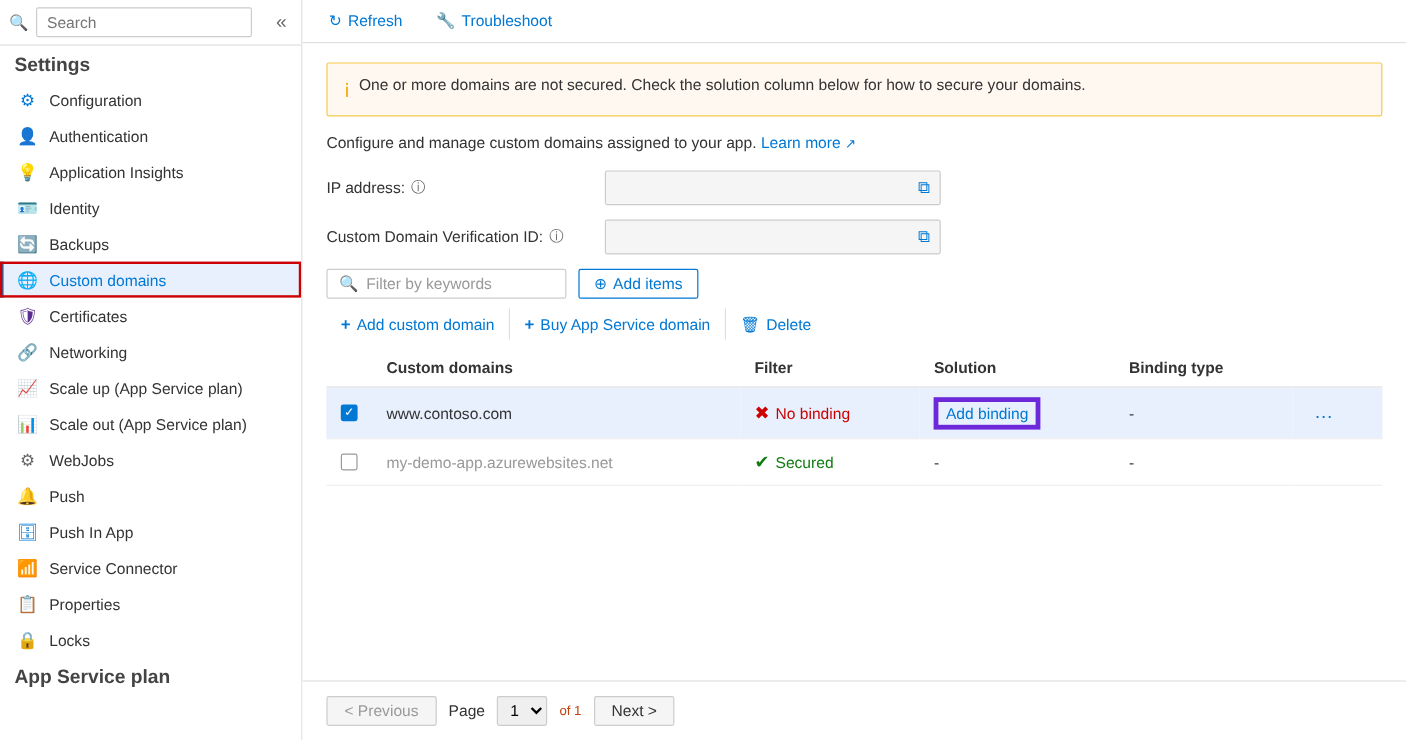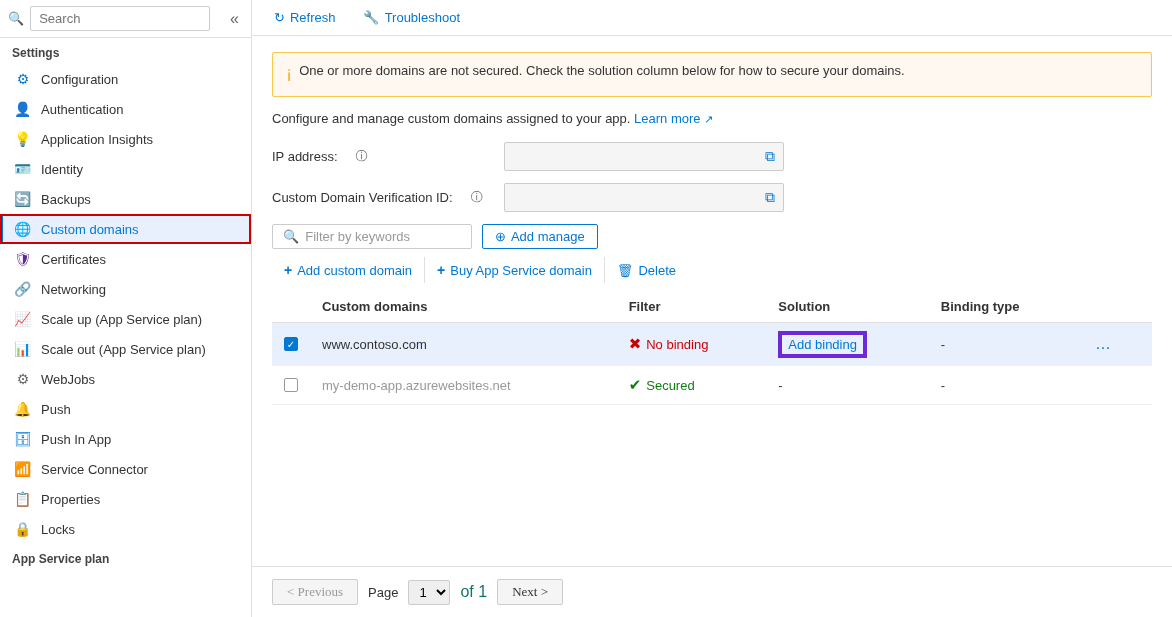--- a/index.html
+++ b/index.html
@@ -34,21 +34,21 @@
     .sidebar-collapse-btn {
       margin-left: auto;
       background: none;
       border: none;
       cursor: pointer;
       font-size: 16px;
       color: #666;
       padding: 2px 4px;
     }
     .sidebar-section-label {
-      font-size: 12px;
+      font-size: 16px;
       font-weight: 600;
       color: #444;
       padding: 8px 12px 4px 12px;
       text-transform: none;
     }
     .sidebar-item {
       display: flex;
       align-items: center;
       padding: 7px 12px;
       cursor: pointer;
@@ -134,21 +134,21 @@
       align-items: center;
       margin-bottom: 12px;
       gap: 12px;
     }
     .form-label {
       font-size: 13px;
       color: #333;
       min-width: 220px;
       display: flex;
       align-items: center;
-      gap: 18px;
+      gap: 5px;
       text-align: right;
     }
     .form-input-group {
       display: flex;
       align-items: center;
       border: 1px solid #ccc;
       border-radius: 2px;
       background: #f5f5f5;
       width: 280px;
     }
@@ -312,31 +312,30 @@
       background: #fff;
     }
     .page-btn {
       border: 1px solid #ccc;
       background: #f5f5f5;
       cursor: pointer;
       padding: 4px 14px;
       font-size: 13px;
       border-radius: 2px;
       color: #333;
-      font-family: Liberation Serif, serif;
     }
     .page-btn.disabled { color: #999; cursor: default; background: #f5f5f5; }
     .page-label { font-size: 13px; color: #333; }
     .page-select {
       border: 1px solid #ccc;
       padding: 3px 6px;
       font-size: 13px;
       border-radius: 2px;
     }
-    .page-of { font-size: 16px; color: #0f766e; }
+    .page-of { font-size: 11px; color: #c2410c; }
   </style>
 </head>
 <body>
 
 <div class="sidebar">
   <div class="sidebar-search">
     <span style="color:#666;font-size:13px;">🔍</span>
     <input type="text" placeholder="Search" style="">
     <button class="sidebar-collapse-btn">«</button>
   </div>
@@ -476,21 +475,21 @@
       </div>
     </div>
 
     <div class="filter-bar">
       <div class="filter-input">
         <span style="color:#666;">🔍</span>
         <span style="color:#999;">Filter by keywords</span>
       </div>
       <button class="add-filter-btn">
         <span>⊕</span>
-        <span>Add manage</span>
+        <span>Add items</span>
       </button>
     </div>
 
 
     <div class="action-bar">
       <button class="action-btn">
         <span style="font-size:14px;font-weight:bold;">+</span>
         <span>Add custom domain</span>
       </button>
       <button class="action-btn">

